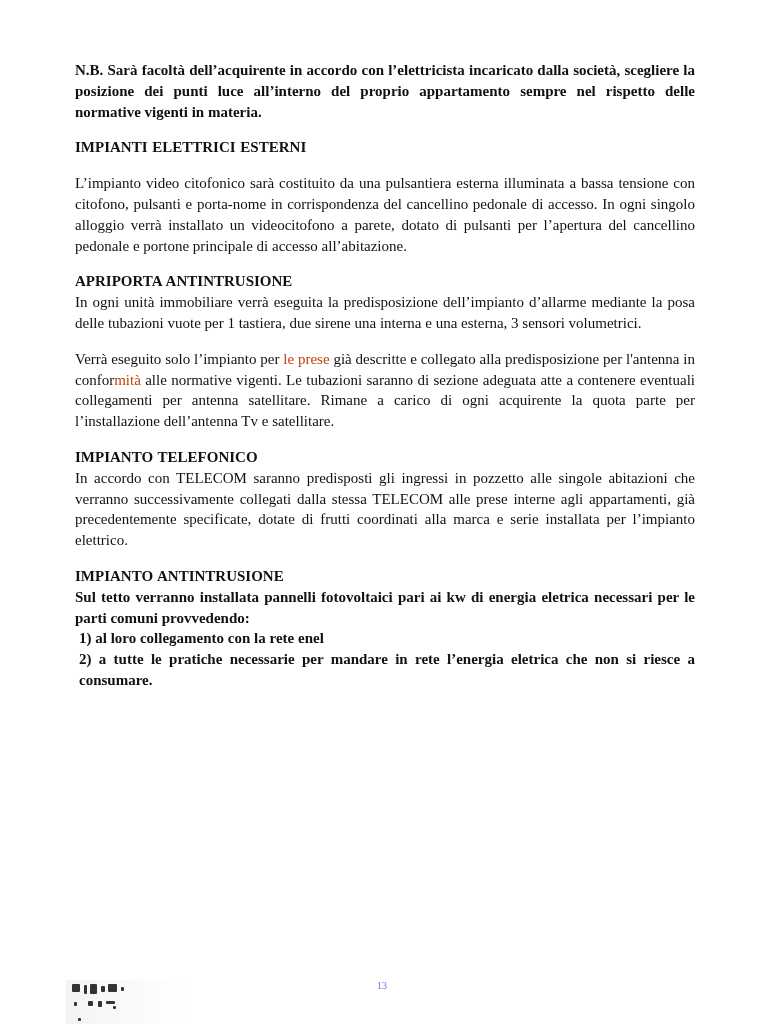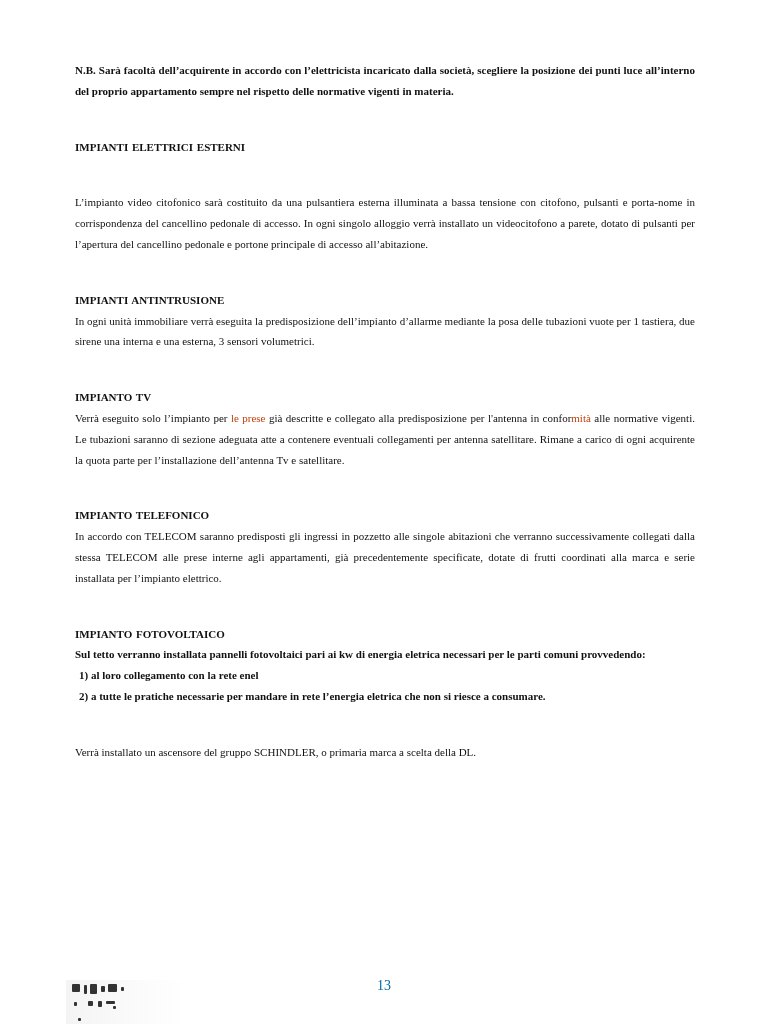--- a/index.html
+++ b/index.html
@@ -16,54 +16,54 @@
       color: #111111;
     }
     .page {
       position: absolute;
       left: 75px;
       top: 60px;
       width: 620px;
     }
     p, h2 {
       margin: 0;
-      font-size: 11px;
+      font-size: 15px;
       line-height: 20.8px;
     }
     .justify {
       text-align: justify;
       text-align-last: left;
     }
     .bold {
       font-weight: bold;
     }
     h2 {
       font-weight: bold;
       word-spacing: 1px;
     }
     .section {
-      margin-top: 35px;
+      margin-top: 15px;
     }
     .nb-block {
       margin-top: 0;
     }
     .faded {
       color: #c2410c;
     }
     .list-line {
       padding-left: 4px;
     }
     .page-number {
       position: absolute;
       left: 377px;
       top: 978px;
-      font-size: 14px;
+      font-size: 10px;
       line-height: 16px;
       font-family: "Liberation Serif", "DejaVu Serif", serif;
-      color: #0369a1;
+      color: #8b5cf6;
     }
     .scan-noise {
       position: absolute;
       left: 66px;
       top: 980px;
       width: 120px;
       height: 44px;
       background: linear-gradient(90deg, #f4f4f4, #ffffff);
     }
     .scan-noise span {
@@ -81,43 +81,41 @@
 
   <div class="section">
     <h2>IMPIANTI  ELETTRICI  ESTERNI</h2>
   </div>
 
   <div class="section">
     <p class="justify">L’impianto video citofonico sarà costituito da una pulsantiera esterna illuminata a bassa tensione con citofono, pulsanti e porta-nome in corrispondenza del cancellino pedonale di accesso. In ogni singolo alloggio verrà installato un videocitofono a parete, dotato di pulsanti per l’apertura del cancellino pedonale e portone principale di accesso all’abitazione.</p>
   </div>
 
   <div class="section">
-    <h2>IMPIANTI ANTINTRUSIONE</h2>
+    <h2>APRIPORTA ANTINTRUSIONE</h2>
     <p class="justify">In ogni unità immobiliare verrà eseguita la predisposizione dell’impianto d’allarme mediante la posa delle tubazioni vuote per 1 tastiera, due sirene una interna e una esterna, 3 sensori volumetrici.</p>
   </div>
 
   <div class="section">
-    <h2>IMPIANTO TV</h2>
     <p class="justify"><span>Verrà eseguito solo l’impianto per </span><span class="faded">le prese</span><span> già descritte e collegato alla predisposizione per l'antenna in confor</span><span class="faded">mità</span><span> alle normative vigenti. Le tubazioni saranno di sezione adeguata atte a contenere eventuali collegamenti per antenna satellitare. Rimane a carico di ogni acquirente la quota parte per l’installazione dell’antenna Tv e satellitare.</span></p>
   </div>
 
   <div class="section">
     <h2>IMPIANTO TELEFONICO</h2>
     <p class="justify">In accordo con TELECOM saranno predisposti gli ingressi in pozzetto alle singole abitazioni che verranno successivamente collegati dalla stessa TELECOM alle prese interne agli appartamenti, già precedentemente specificate, dotate di frutti coordinati alla marca e serie installata per l’impianto elettrico.</p>
   </div>
 
   <div class="section">
-    <h2>IMPIANTO  FOTOVOLTAICO</h2>
+    <h2>IMPIANTO  ANTINTRUSIONE</h2>
     <p class="justify bold">Sul tetto verranno installata pannelli fotovoltaici pari ai kw di energia eletrica necessari per le parti comuni provvedendo:</p>
     <p class="justify bold list-line">1) al loro collegamento con la rete enel</p>
     <p class="justify bold list-line">2) a tutte le pratiche necessarie per mandare in rete l’energia eletrica che non si riesce a consumare.</p>
   </div>
 
   <div class="section">
-    <p class="justify">Verrà installato un ascensore del gruppo SCHINDLER, o primaria marca a scelta della DL.</p>
   </div>
 </div>
 
 <div class="scan-noise">
   <span style="left:6px;top:4px;width:8px;height:8px;"></span>
   <span style="left:18px;top:5px;width:3px;height:9px;"></span>
   <span style="left:24px;top:4px;width:7px;height:10px;"></span>
   <span style="left:35px;top:6px;width:4px;height:6px;"></span>
   <span style="left:42px;top:4px;width:9px;height:8px;"></span>
   <span style="left:55px;top:7px;width:3px;height:4px;"></span>

